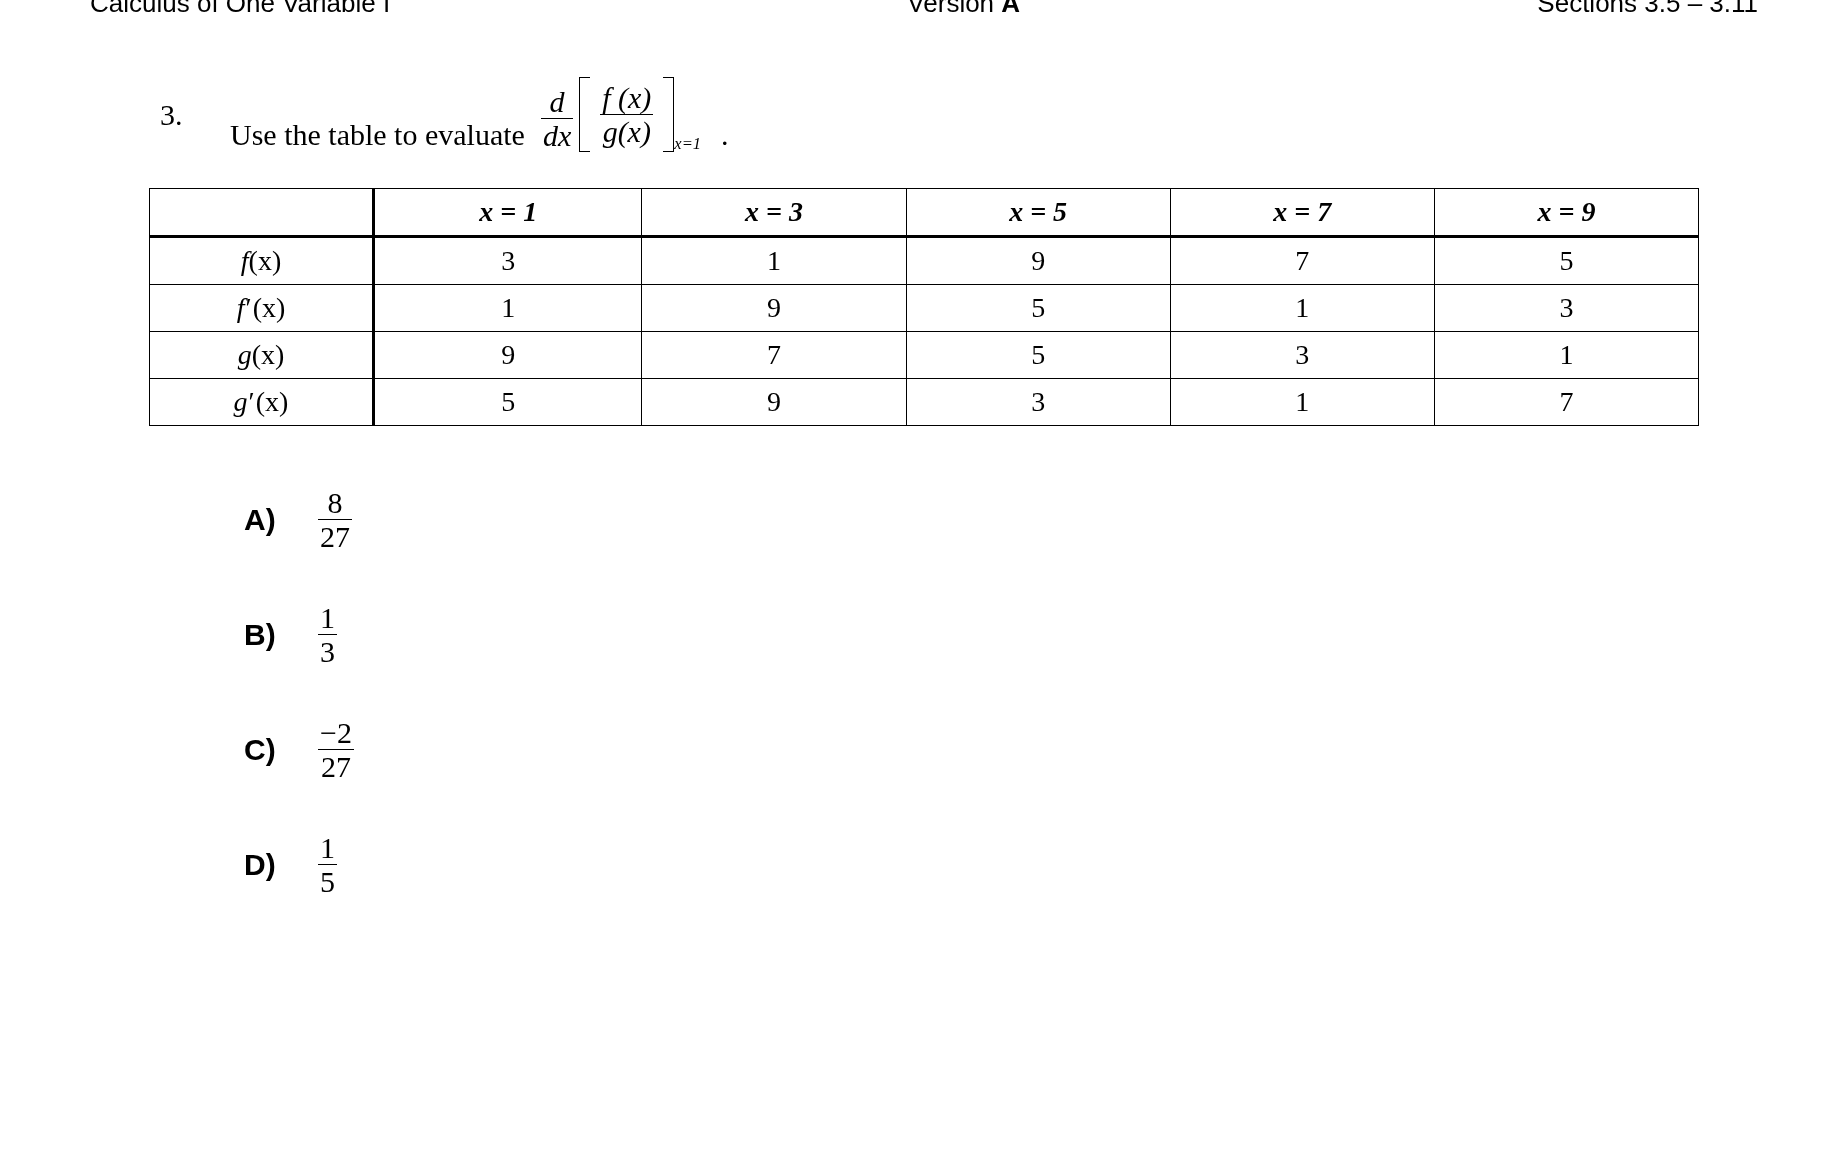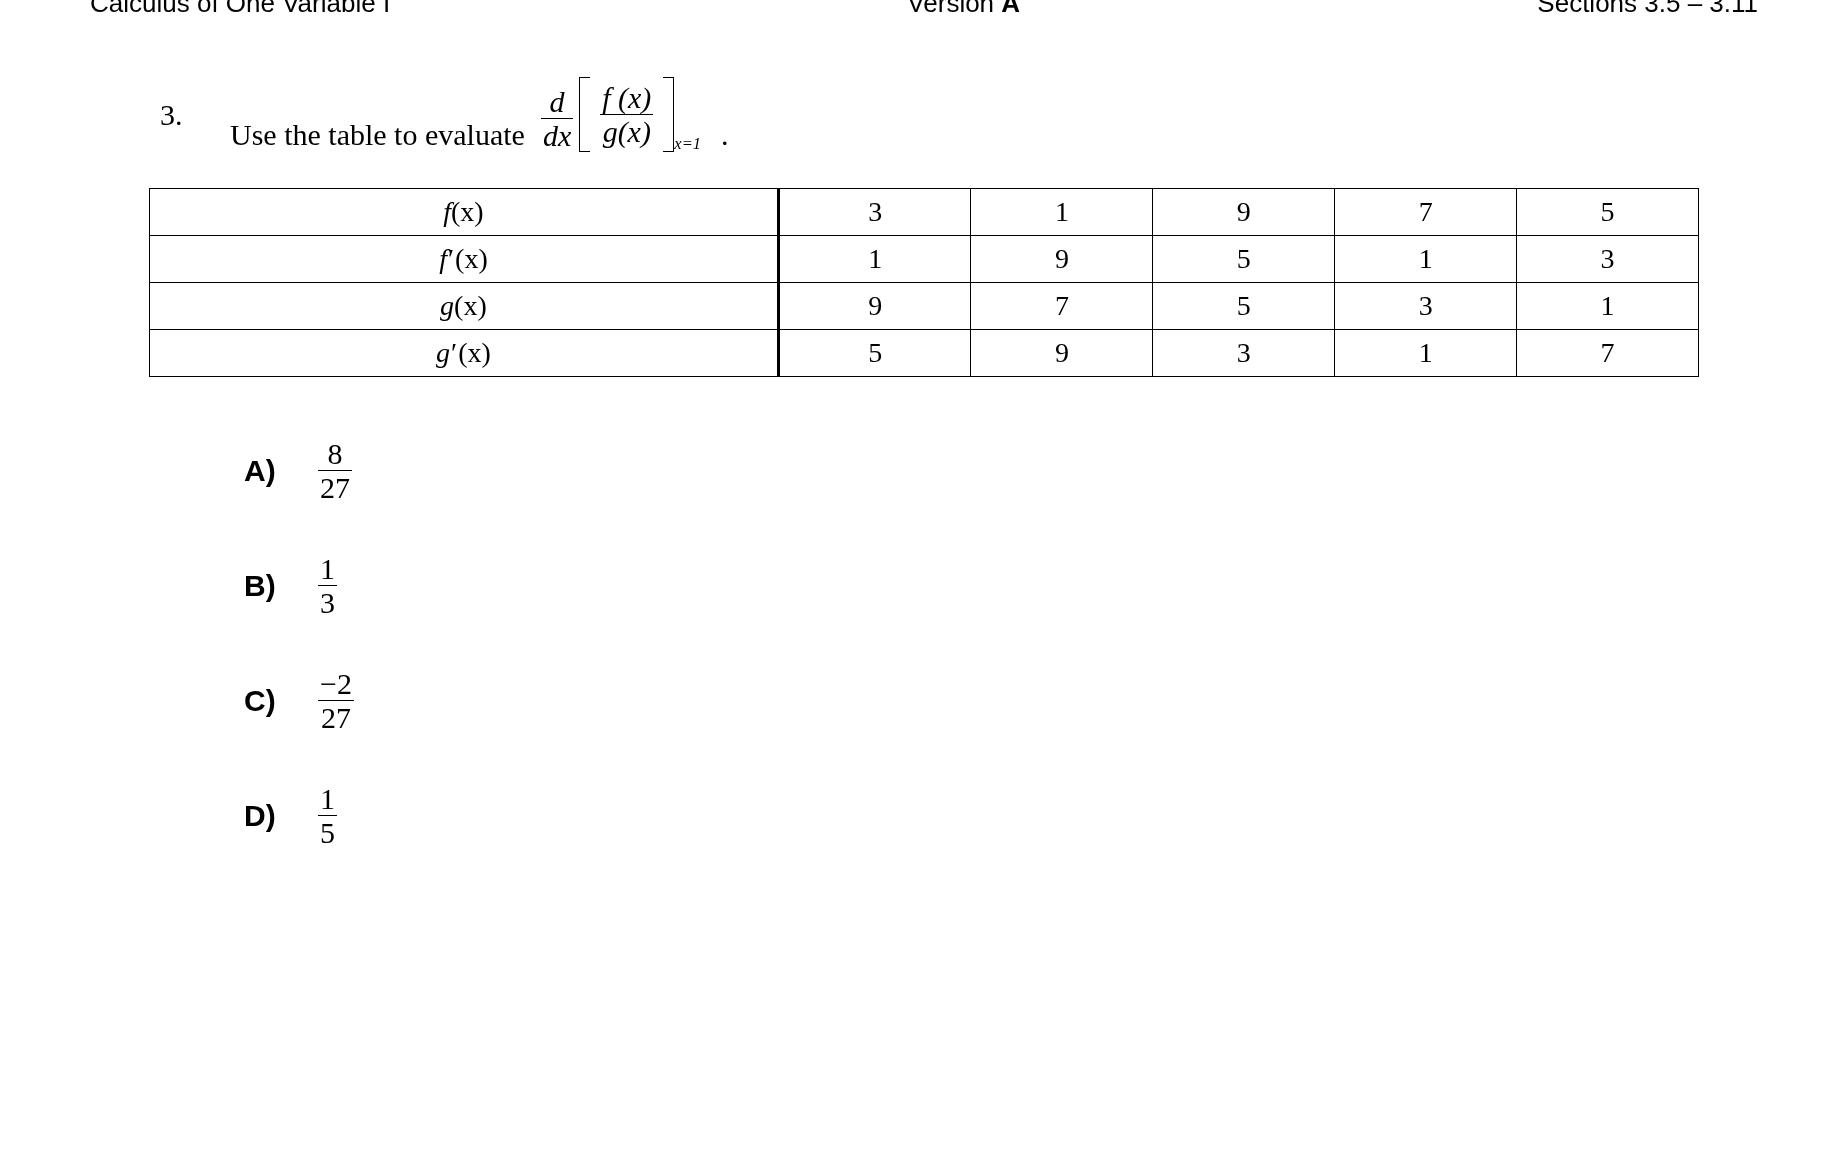--- a/index.html
+++ b/index.html
@@ -133,20 +133,28 @@
         <span class="rbrack"></span>
         <span class="sub">x=1</span>
       </span>
       <span class="period">.</span>
     </div>
   </div>
 
   <div class="tbl-wrap">
     <table class="data">
       <tbody>
+          <tr>
+        <th></th>
+        <th>x = 1</th>
+        <th>x = 3</th>
+        <th>x = 5</th>
+        <th>x = 7</th>
+        <th>x = 9</th>
+      </tr>
 
       <tr>
         <td>
           <span class="rowlbl">
                 <span class="fn">f</span>
                 <span class="paren">(x)</span>
               </span>
         </td>
         <td>3</td>
         <td>1</td>

